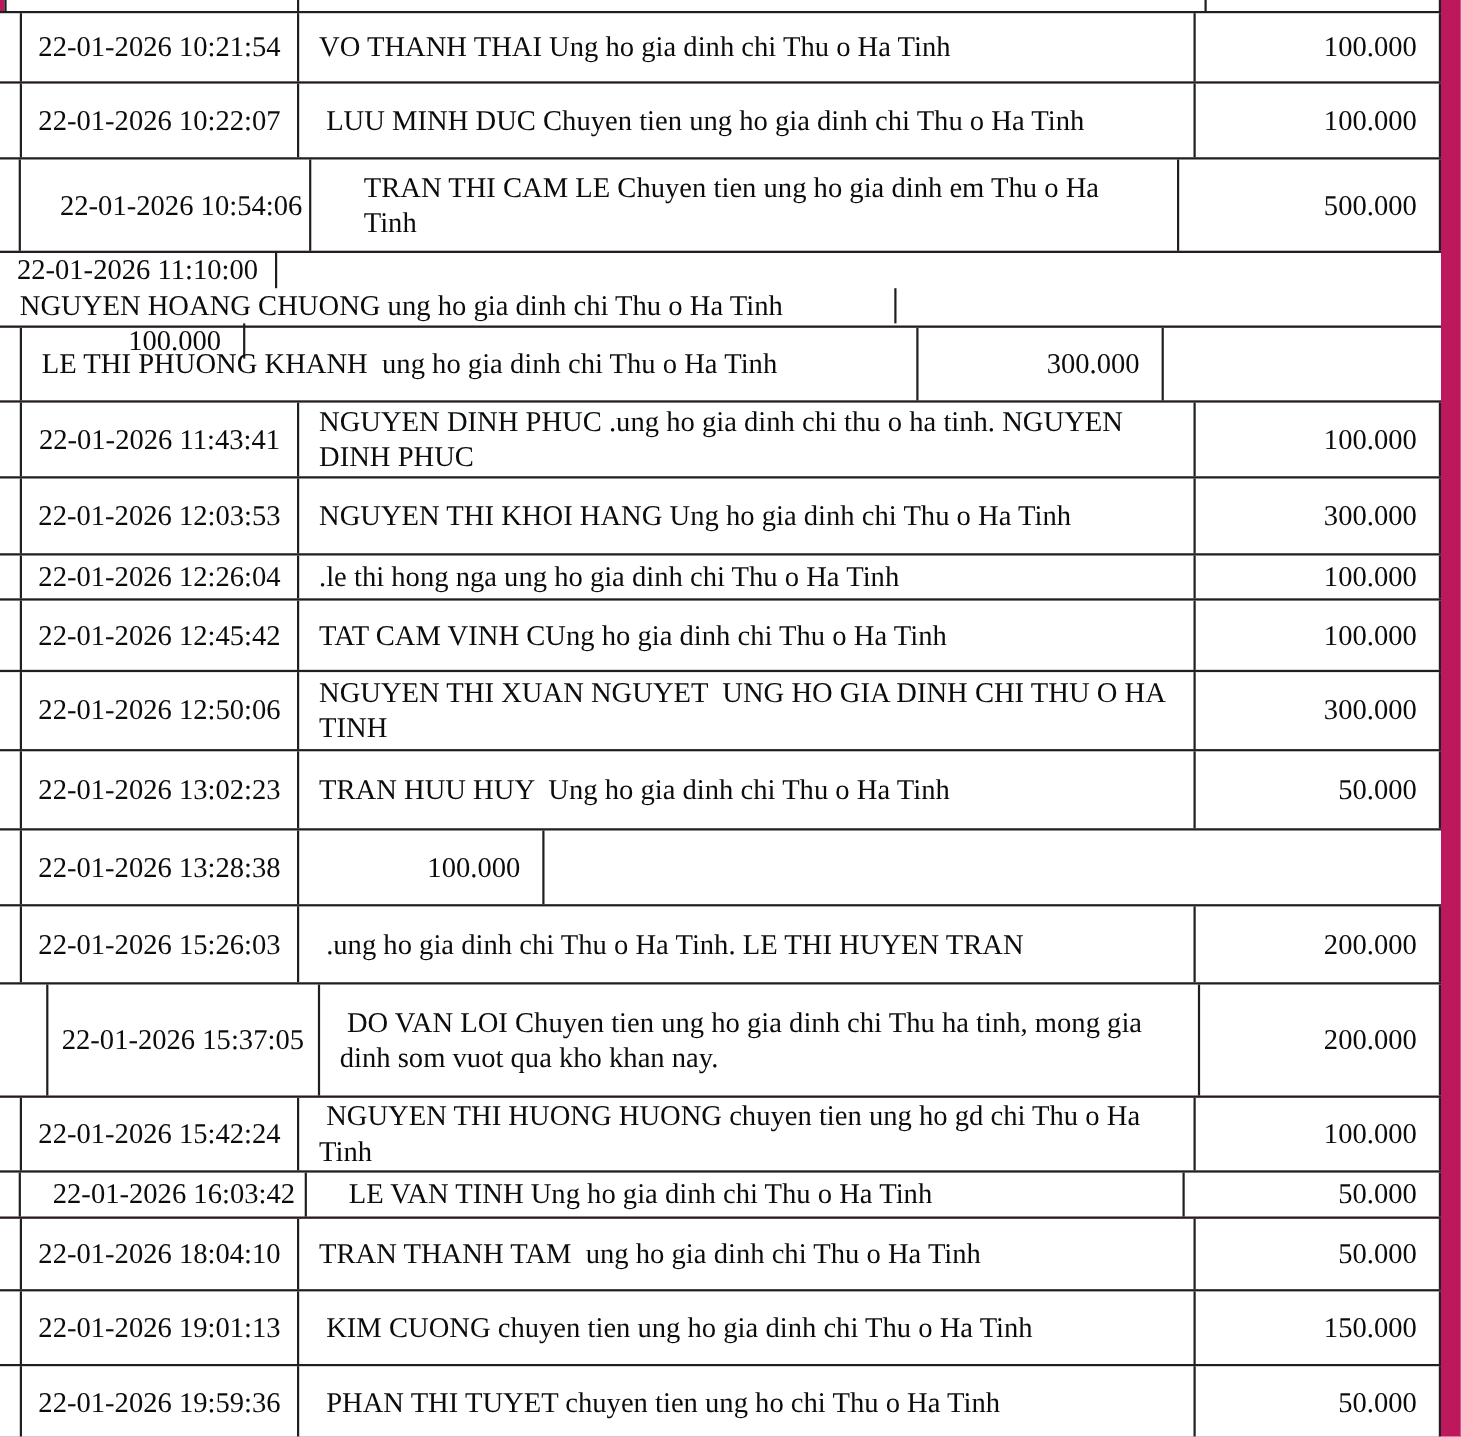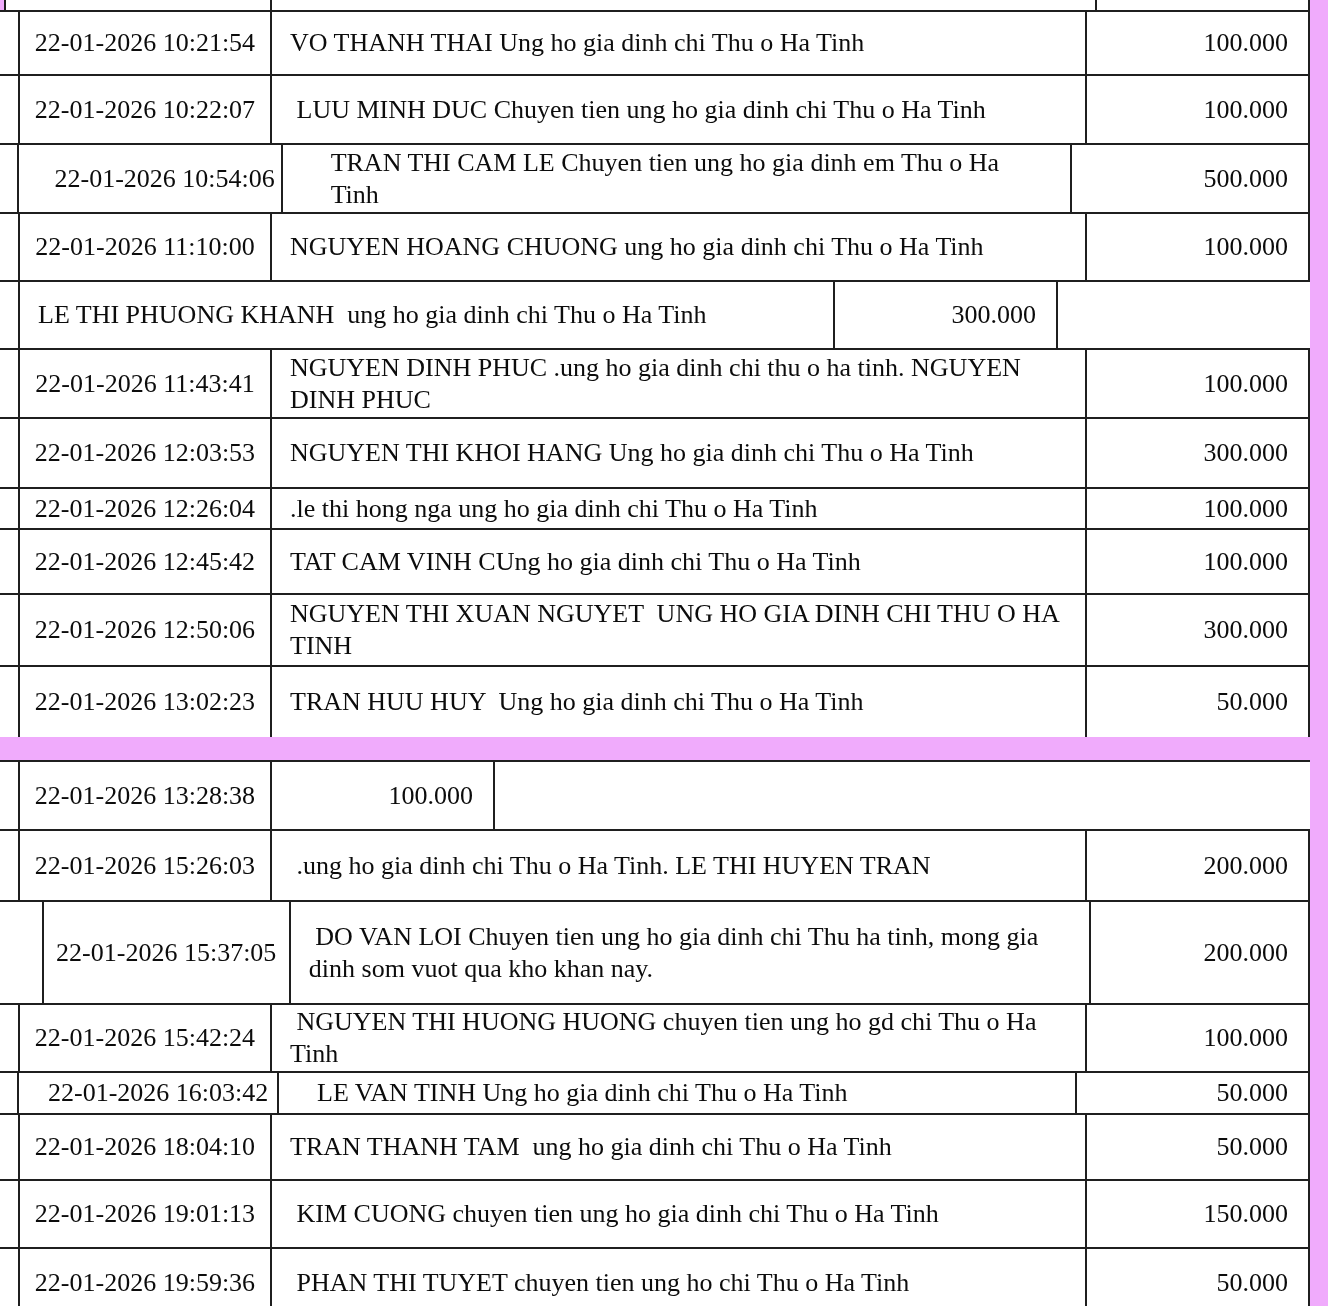--- a/index.html
+++ b/index.html
@@ -7,21 +7,21 @@
     --ink:#0c0c0c;
   }
   html,body{margin:0;padding:0;}
   body{
     width:1328px;height:1306px;
     background:#ffffff;
     overflow:hidden;
     font-family:"Liberation Serif","DejaVu Serif",serif;
     color:var(--ink);
   }
-  .page{position:relative;width:1328px;height:1306px;background:#f0abfc;}
+  .page{position:relative;width:1328px;height:1306px;background:#be185d;}
   .table{position:absolute;left:0;top:0;width:1310px;}
 
   .t-row{
     display:flex;
     box-sizing:border-box;
     border-top:2px solid var(--line);
     background:#fff;
   }
   .cell{
     box-sizing:border-box;
@@ -74,38 +74,38 @@
     <div class="cell c-amt">100.000</div>
   </div>
         <div class="t-row" style="height: 69px;">
     <div class="cell c-num"></div>
     <div class="cell c-date">22-01-2026 10:22:07</div>
     <div class="cell c-desc">
             <span class="desc-text"> LUU MINH DUC Chuyen tien ung ho gia dinh chi Thu o Ha Tinh</span>
           </div>
     <div class="cell c-amt">100.000</div>
   </div>
-        <div class="t-row" style="height: 69px; gap: 30px;">
+        <div class="t-row" style="height: 85px; gap: 30px;">
     <div class="cell c-num"></div>
     <div class="cell c-date">22-01-2026 10:54:06</div>
     <div class="cell c-desc">
             <span class="desc-text">TRAN THI CAM LE Chuyen tien ung ho gia dinh em Thu o Ha Tinh</span>
           </div>
     <div class="cell c-amt">500.000</div>
   </div>
+        <div class="t-row" style="height: 68px; flex-direction: column;">
+    <div class="cell c-num"></div>
+    <div class="cell c-date">22-01-2026 11:10:00</div>
+    <div class="cell c-desc">
+            <span class="desc-text">NGUYEN HOANG CHUONG ung ho gia dinh chi Thu o Ha Tinh</span>
+          </div>
+    <div class="cell c-amt">100.000</div>
+  </div>
         <div class="t-row" style="height: 68px;">
     <div class="cell c-num"></div>
-    <div class="cell c-date">22-01-2026 11:10:00</div>
-    <div class="cell c-desc">
-            <span class="desc-text">NGUYEN HOANG CHUONG ung ho gia dinh chi Thu o Ha Tinh</span>
-          </div>
-    <div class="cell c-amt">100.000</div>
-  </div>
-        <div class="t-row" style="height: 68px;">
-    <div class="cell c-num"></div>
     <div class="cell c-desc">
             <span class="desc-text">LE THI PHUONG KHANH  ung ho gia dinh chi Thu o Ha Tinh</span>
           </div>
     <div class="cell c-amt">300.000</div>
   </div>
         <div class="t-row" style="height: 69px;">
     <div class="cell c-num"></div>
     <div class="cell c-date">22-01-2026 11:43:41</div>
     <div class="cell c-desc">
             <span class="desc-text">NGUYEN DINH PHUC .ung ho gia dinh chi thu o ha tinh. NGUYEN DINH PHUC</span>
@@ -145,21 +145,21 @@
     <div class="cell c-amt">300.000</div>
   </div>
         <div class="t-row" style="height: 72px;">
     <div class="cell c-num"></div>
     <div class="cell c-date">22-01-2026 13:02:23</div>
     <div class="cell c-desc">
             <span class="desc-text">TRAN HUU HUY  Ung ho gia dinh chi Thu o Ha Tinh</span>
           </div>
     <div class="cell c-amt">50.000</div>
   </div>
-        <div class="t-row" style="height: 69px; margin-top: 23px;">
+        <div class="t-row" style="height: 69px;">
     <div class="cell c-num"></div>
     <div class="cell c-date">22-01-2026 13:28:38</div>
     <div class="cell c-amt">100.000</div>
   </div>
         <div class="t-row" style="height: 71px;">
     <div class="cell c-num"></div>
     <div class="cell c-date">22-01-2026 15:26:03</div>
     <div class="cell c-desc">
             <span class="desc-text"> .ung ho gia dinh chi Thu o Ha Tinh. LE THI HUYEN TRAN</span>
           </div>

